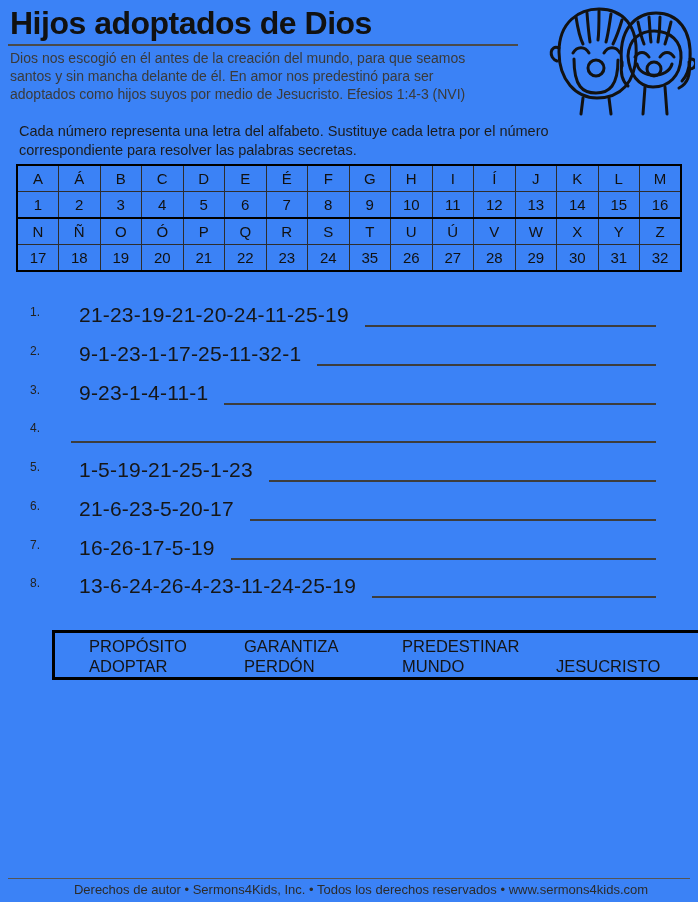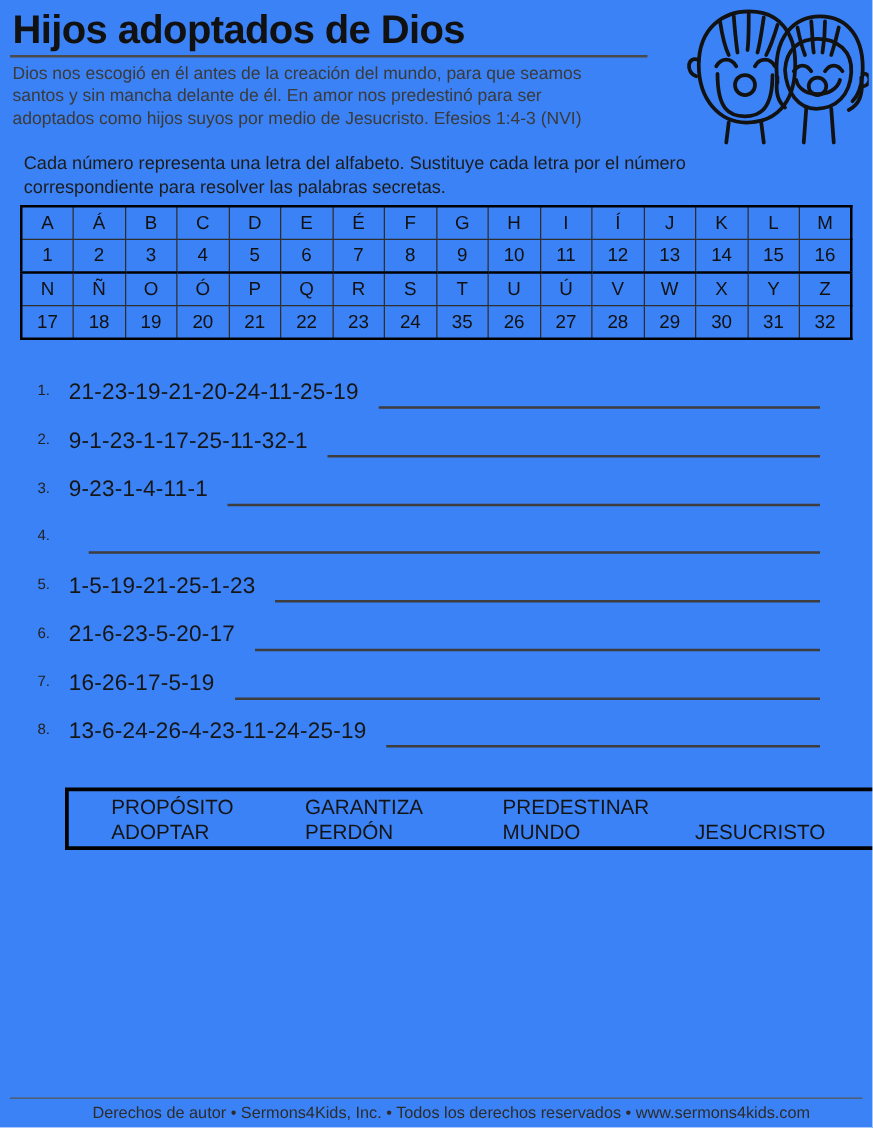--- a/index.html
+++ b/index.html
@@ -28,21 +28,21 @@
     border:2px solid #000;
   }
   table.cipher td {
     border:1px solid #2e2e2e; height:25px; text-align:center;
     font-size:15px; color:#111; padding:0;
   }
   table.cipher tr:nth-child(3) td { border-top:2px solid #000; }
   .puzzle-list { position:absolute; left:30px; top:303px; width:626px; }
   .puzzle-item { display:flex; align-items:flex-start; height:38.75px; }
   .p-num { width:25px; flex:0 0 25px; font-size:12px; color:#222; padding-top:2px; }
-  .p-code { font-size:18px; color:#161616; white-space:nowrap; letter-spacing:0.2px; }
+  .p-code { font-size:21px; color:#161616; white-space:nowrap; letter-spacing:0.2px;margin-left:24px; }
   .p-blank { flex:1 1 auto; margin-left:16px; height:22px; border-bottom:2px solid #3d3d3d; }
   .word-bank {
     position:absolute; left:18px; top:630px; width:662px; height:50px;
     border:3px solid #000; box-sizing:border-box; padding:3px 0 0 34px;margin-left:34px;
   }
   .wb-row {
     display:grid; grid-template-columns:155px 158px 154px 1fr;
     font-size:16.5px; line-height:20px; color:#141414;
   }
   .wb-word { white-space:nowrap; }

